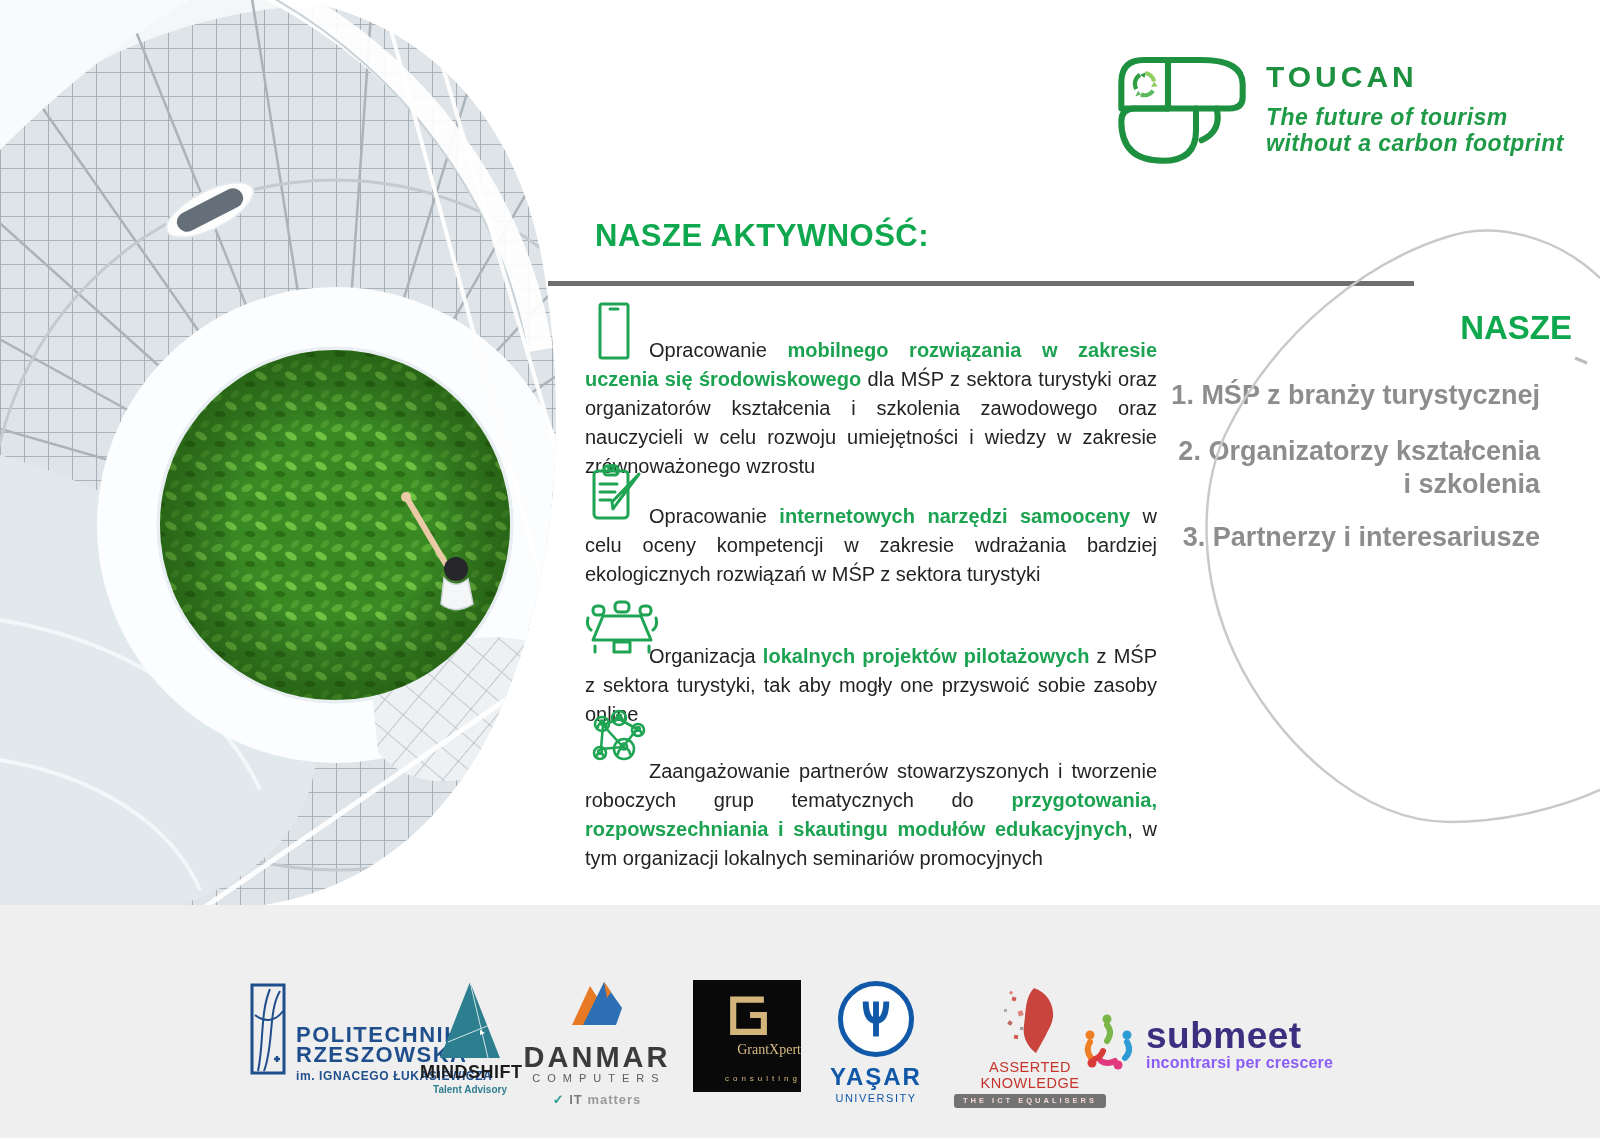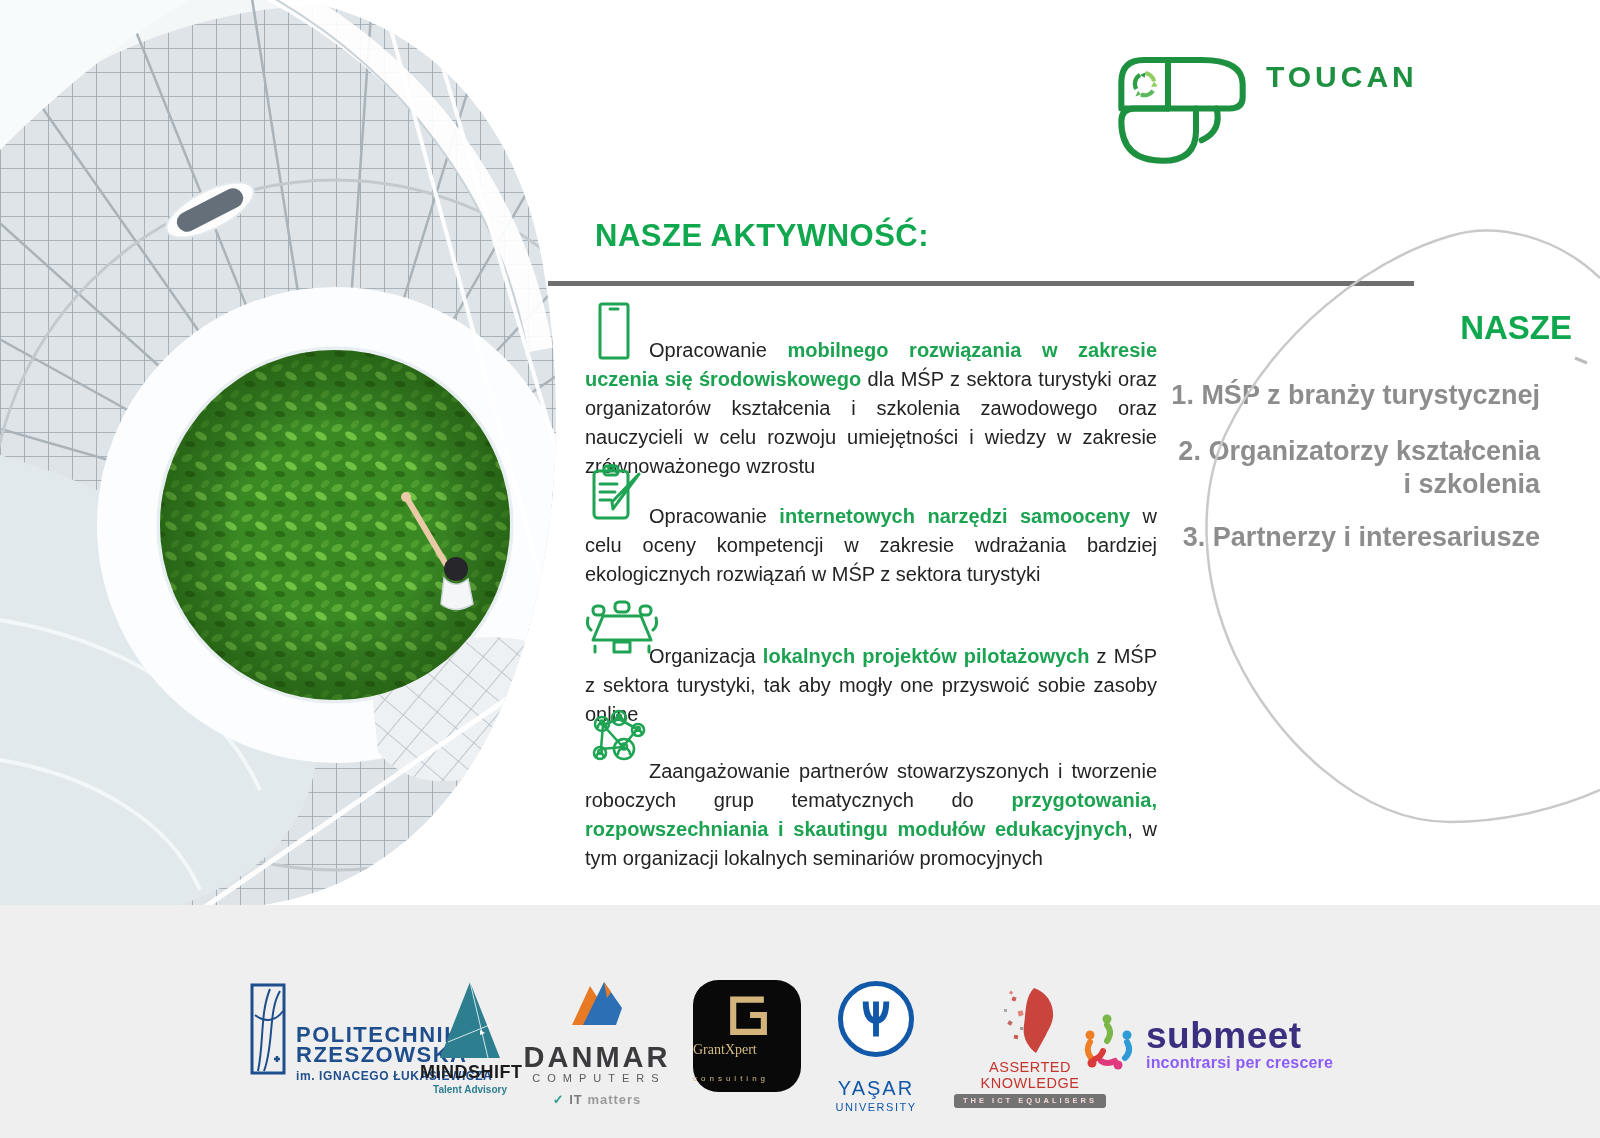--- a/index.html
+++ b/index.html
@@ -54,29 +54,29 @@
   .ms-title{font-size:18px;font-weight:800;color:#1c1c1c;letter-spacing:.5px;margin-top:2px;}
   .ms-sub{font-size:10px;font-weight:700;color:#2d7e8f;margin-top:1px;}
 
   .p-dm{left:512px;top:75px;width:170px;text-align:center;}
   .dm-title{font-size:29px;font-weight:800;color:#3b3b3d;letter-spacing:3px;line-height:28px;margin-top:17px;}
   .dm-sub{font-size:11px;color:#5a5a5a;letter-spacing:7px;margin-top:1px;margin-left:4px;}
   .dm-tag{font-size:13px;color:#9a9a9a;font-weight:700;margin-top:8px;letter-spacing:1px;}
   .dm-check{color:#2d9d8f;font-weight:800;}
   .dm-it{color:#7d7d7d;}
 
-  .p-gx{left:693px;top:75px;width:108px;height:112px;background:#090909;text-align:left;
-        color:#d9bc85;border-radius:25px;}
+  .p-gx{left:693px;top:75px;width:108px;height:112px;background:#090909;text-align:right;
+        color:#d9bc85;}
   .gx-title{font-family:"Liberation Serif",serif;font-size:14px;margin-top:4px;}
   .gx-sub{font-size:8px;letter-spacing:4px;margin-top:16px;}
 
   .p-ys{left:824px;top:76px;width:104px;text-align:center;color:#1158a8;}
   .ys-ring{width:66px;height:66px;border:5px solid #1158a8;border-radius:50%;margin:0 auto;
            display:flex;align-items:center;justify-content:center;background:#fff;}
-  .ys-title{font-size:20px;font-weight:400;letter-spacing:2px;margin-top:20px;}
+  .ys-title{font-size:24px;font-weight:700;letter-spacing:2px;margin-top:6px;}
   .ys-sub{font-size:11px;font-weight:400;letter-spacing:1.5px;margin-top:1px;}
 
   .p-ak{left:946px;top:80px;width:168px;text-align:center;}
   .ak-title{font-size:14.5px;color:#c5352c;letter-spacing:.5px;margin-top:4px;}
   .ak-bar{width:152px;height:14px;background:#737373;border-radius:3px;margin:3px auto 0;
           font-size:7.5px;letter-spacing:3px;color:#f3d9d7;font-weight:700;line-height:14px;}
 
   .p-sm{left:1078px;top:108px;display:flex;align-items:center;}
   .sm-text{margin-left:6px;}
   .sm-title{font-size:37px;font-weight:800;color:#3b2f80;line-height:34px;letter-spacing:.5px;}
@@ -184,20 +184,24 @@
         <path d="M26,41 A11,11 0 0 1 30,26" stroke="#2f9e44"></path>
         <path d="M36,24 A11,11 0 0 1 45,33" stroke="#8fce5f"></path>
         <path d="M44,43 A11,11 0 0 1 31,47" stroke="#5cb85c"></path>
         <path d="M30,26 l6,-3 l-1,6 Z" fill="#2f9e44" stroke="none"></path>
         <path d="M45,33 l4,5 l-7,1 Z" fill="#8fce5f" stroke="none"></path>
         <path d="M31,47 l-6,2 l3,-6 Z" fill="#5cb85c" stroke="none"></path>
       </g>
     </svg>
     <div class="brand-text">
       <div class="brand-name">TOUCAN</div>
+      <div class="brand-tagline">
+        <div>The future of tourism</div>
+        <div>without a carbon footprint</div>
+      </div>
     </div>
   </div>
 
   <div class="page-title">NASZE AKTYWNOŚĆ:</div>
   <div class="divider"></div>
 
   <div class="activity a1">
     <span class="act-icon">
       <svg width="40" height="58" viewBox="0 0 40 58" fill="none" stroke="#1fa453" stroke-width="3" stroke-linecap="round">
         <rect x="5" y="2" width="28" height="54" rx="2"></rect>

